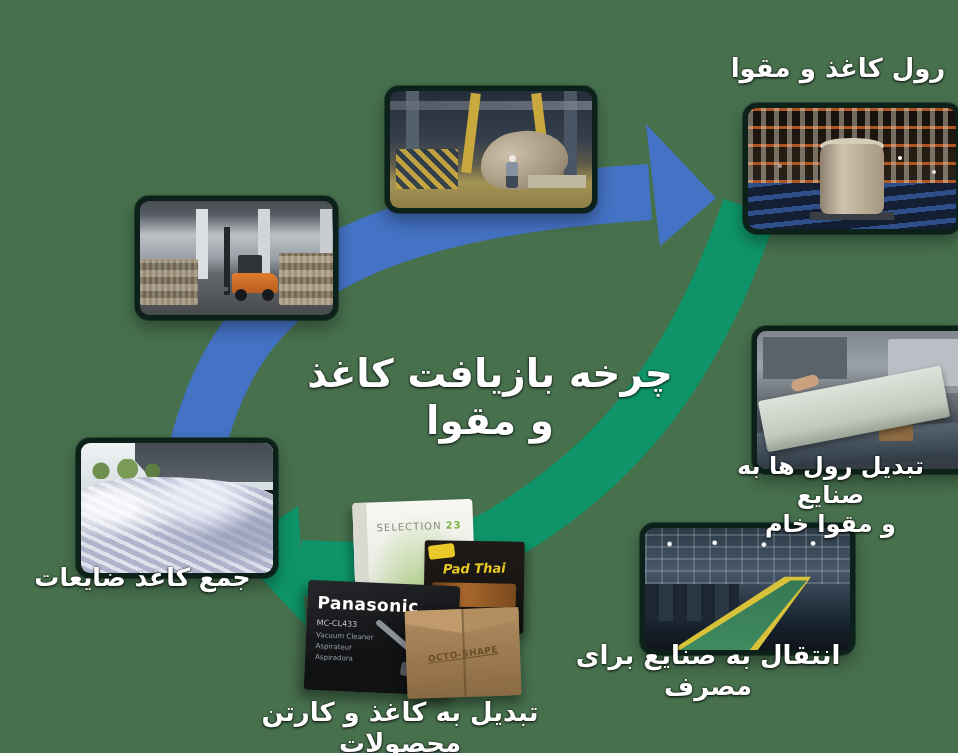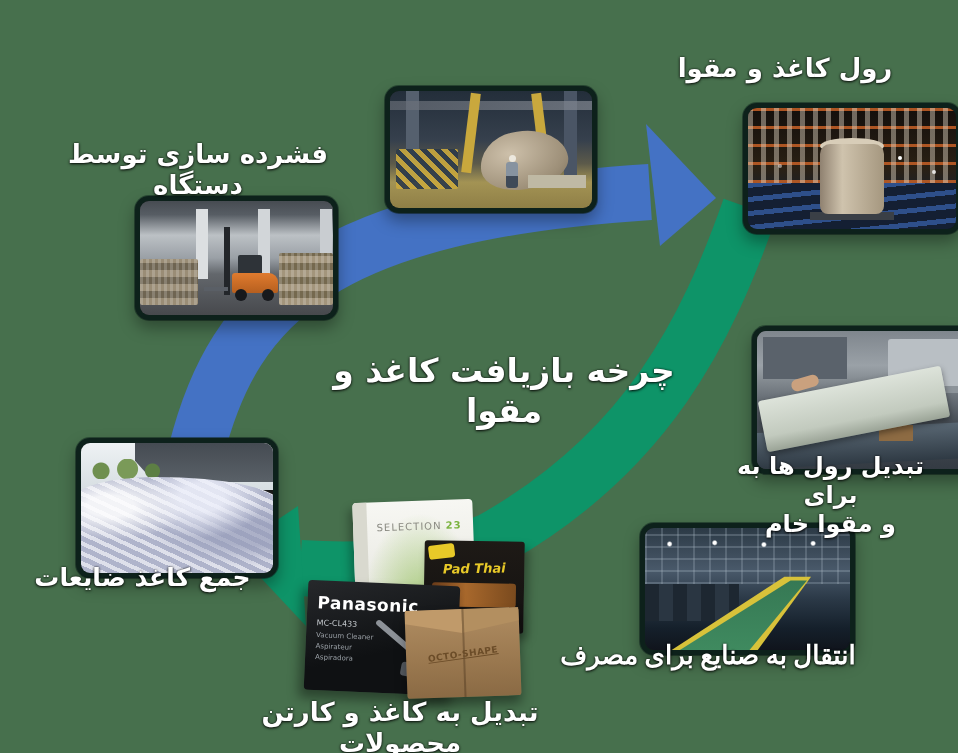--- a/index.html
+++ b/index.html
@@ -13,26 +13,26 @@
   body{background:var(--background);font-family:"DejaVu Sans",sans-serif;}
   .stage{position:relative;width:958px;height:753px;background:var(--background);overflow:hidden;}
 
   
   .arrows{position:absolute;inset:0;z-index:1;}
 
   
   .label{position:absolute;z-index:3;color:var(--label-text);font-weight:bold;text-align:center;
          direction:rtl;text-shadow:0 1px 3px rgba(0,0,0,.85),0 0 2px rgba(0,0,0,.7);line-height:1.2;}
   .lbl-pulp{left:280px;top:21px;width:350px;font-size:27px;}
-  .lbl-rolls{left:665px;top:53px;width:240px;font-size:26px;}
+  .lbl-rolls{left:718px;top:53px;width:240px;font-size:26px;}
   .lbl-compress{left:48px;top:139px;width:300px;font-size:26px;}
-  .diagram-title{left:304px;top:351px;width:400px;font-size:33px;}
+  .diagram-title{left:290px;top:351px;width:400px;font-size:39px;}
   .lbl-to-carton{left:708px;top:452px;width:245px;font-size:24px;white-space:pre-line;}
   .lbl-collect{left:25px;top:563px;width:235px;font-size:25px;}
-  .lbl-to-industry{left:558px;top:640px;width:300px;font-size:26px;font-family:Liberation Serif, serif;}
+  .lbl-to-industry{left:558px;top:640px;width:300px;font-size:26px;}
   .lbl-products{left:240px;top:697px;width:320px;font-size:26px;}
 
   
   .photo{position:absolute;z-index:2;box-sizing:border-box;border:5px solid var(--frame);
          border-radius:14px;overflow:hidden;background:#1a1a1a;
          box-shadow:0 8px 16px rgba(0,0,0,.35),0 0 0 1px rgba(16,40,32,.55);}
   .photo div{position:absolute;}
 
   .ph-pulp{left:345px;top:70px;width:212px;height:127px;}
   .ph-rolls{left:703px;top:87px;width:218px;height:131px;}
@@ -175,23 +175,22 @@
 <div class="stage">
 
   <svg class="arrows" width="958" height="753" viewBox="0 0 958 753">
     <path d="M 196 452 C 234 300, 326 213, 650 192" fill="none" style="stroke:var(--arrow-blue)" stroke-width="56"></path>
     <polygon points="646,124 716,198 660,246" style="fill:var(--arrow-blue)"></polygon>
     <path d="M 750 208 C 707 330, 648 452, 492 540 C 434 566, 378 573, 300 568" fill="none" style="stroke:var(--arrow-green)" stroke-width="56"></path>
     <polygon points="298,506 234,549 306,626" style="fill:var(--arrow-green)"></polygon>
   </svg>
 
   <div class="label lbl-rolls" dir="rtl">رول کاغذ و مقوا</div>
-  <div class="label lbl-compress" dir="rtl">فشرده سازی توسط دستگاه</div>
   <div class="label diagram-title" dir="rtl">چرخه بازیافت کاغذ و مقوا</div>
-  <div class="label lbl-to-carton" dir="rtl">تبدیل رول ها به برای
+  <div class="label lbl-to-carton" dir="rtl">تبدیل رول ها به صنایع
 و مقوا خام</div>
   <div class="label lbl-collect" dir="rtl">جمع کاغذ ضایعات</div>
   <div class="label lbl-to-industry" dir="rtl">انتقال به صنایع برای مصرف</div>
   <div class="label lbl-products" dir="rtl">تبدیل به کاغذ و کارتن محصولات</div>
 
   <figure class="photo ph-pulp">
     <div class="pulp-bg"></div>
     <div class="pulp-col"></div>
     <div class="pulp-beam"></div>
     <div class="pulp-press-l"></div>

